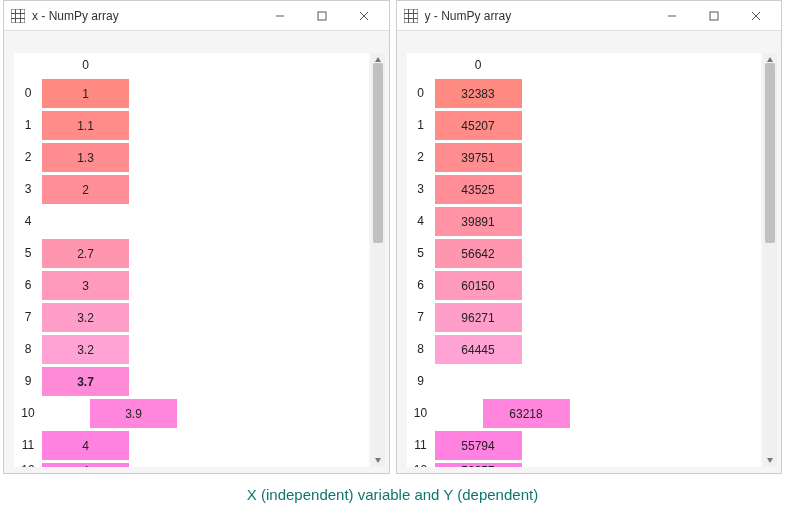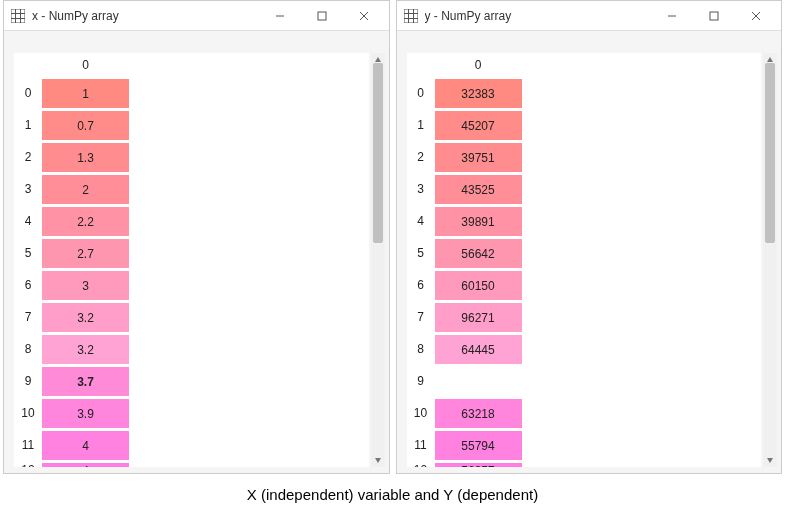--- a/index.html
+++ b/index.html
@@ -103,21 +103,21 @@
     }
     .c1  { background:#ff8c88; }
     .c2  { background:#ff8d90; }
     .c3  { background:#ff8e98; }
     .c4  { background:#ff92a4; }
     .c5  { background:#ff96b0; }
     .c6  { background:#ff9abc; }
     .c7  { background:#ff9ec8; }
     .c8  { background:#ffa2d4; }
     .c9  { background:#ff8ad8;font-weight:bold; }
-    .c10 { background:#ff86dc; }
+    .c10 { background:#ff86dc;margin-left:48px; }
     .c11 { background:#ff82e0; }
     .c12 { background:#ff7ee4; }
     .cmin { background:#ff8a82; }
     .vscroll {
       position: absolute;
       top: 22px; right: 4px; bottom: 6px;
       width: 14px;
       background: #f0f0f0;
     }
     .vscroll .thumb {
@@ -131,21 +131,21 @@
       position:absolute; left:0; right:0; height:14px;
       display:flex; align-items:center; justify-content:center;
     }
     .vscroll .arrow-up { top:0; }
     .vscroll .arrow-down { bottom:0; }
     .vscroll svg { width:8px; height:8px; }
     .caption {
       height: 40px;
       display: flex; align-items: center; justify-content: center;
       font-size: 15px;
-      color: #000000;
+      color: #0f766e;
     }
   </style>
 </head>
 <body>
 
 <div class="panels">
 
   <div class="window">
     <div class="titlebar">
       <span class="title-icon">
@@ -180,33 +180,32 @@
     <div class="content">
       <div class="table-wrap">
         <div class="col-header">0</div>
         <div class="rows">
           <div class="row">
               <div class="row-idx">0</div>
               <div class="cell cmin">1</div>
             </div>
           <div class="row">
               <div class="row-idx">1</div>
-              <div class="cell c1">0.7</div>
+              <div class="cell c1">1.1</div>
             </div>
           <div class="row">
               <div class="row-idx">2</div>
               <div class="cell c2">1.3</div>
             </div>
           <div class="row">
               <div class="row-idx">3</div>
               <div class="cell c3">2</div>
             </div>
           <div class="row">
               <div class="row-idx">4</div>
-              <div class="cell c4">2.2</div>
             </div>
           <div class="row">
               <div class="row-idx">5</div>
               <div class="cell c5">2.7</div>
             </div>
           <div class="row">
               <div class="row-idx">6</div>
               <div class="cell c6">3</div>
             </div>
           <div class="row">

